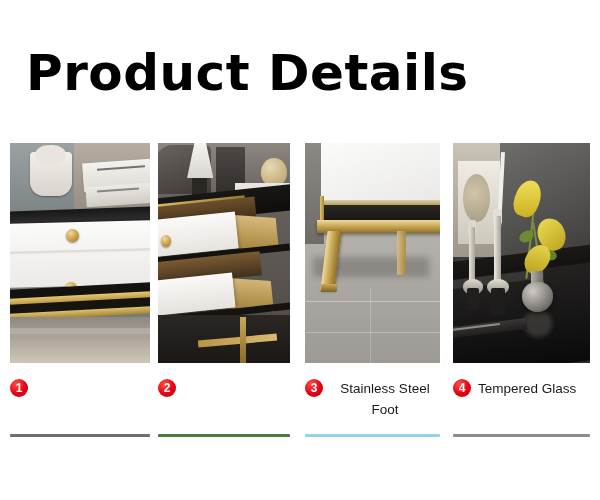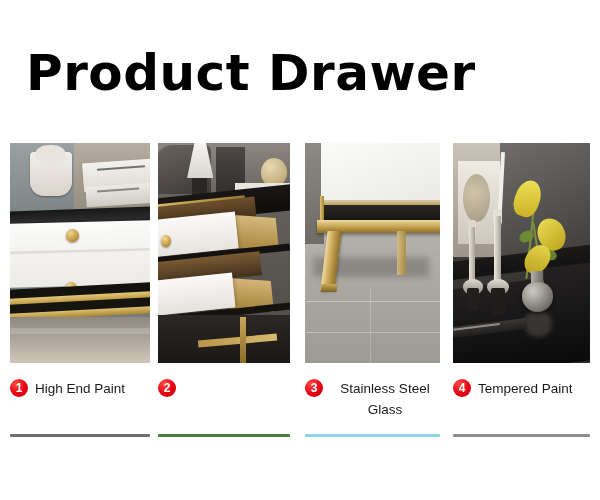--- a/index.html
+++ b/index.html
@@ -205,21 +205,21 @@
     border-radius: 1px;
   }
   .cap-1 .cap-rule { top: 56px; width: 140px; }
   .cap-2 .cap-rule { top: 56px; width: 132px; }
   .cap-3 .cap-rule { top: 56px; width: 135px; }
   .cap-4 .cap-rule { top: 56px; width: 137px; }
 </style>
 </head>
 <body style="background: rgb(255, 255, 255);">
 
-<div class="page-title">Product Drawer</div>
+<div class="page-title">Product Details</div>
 
 <div class="gallery">
 
   <div class="cell cell-1">
     <div class="photo">
       <div class="lyr p1-bg"></div>
       <div class="lyr p1-wallL"></div>
       <div class="lyr p1-bowl"></div>
       <div class="lyr p1-bowl2"></div>
       <div class="lyr p1-wallR"></div>
@@ -321,41 +321,40 @@
     </div>
   </div>
 
 </div>
 
 <div class="captions">
 
   <div class="cap cap-1">
     <div class="cap-row">
       <div class="badge">1</div>
-      <div class="cap-text">High End Paint</div>
     </div>
     <div class="cap-rule" style="background-color: rgb(110, 110, 110);"></div>
   </div>
 
   <div class="cap cap-2">
     <div class="cap-row">
       <div class="badge">2</div>
     </div>
     <div class="cap-rule" style="background-color: rgb(74, 122, 63);"></div>
   </div>
 
   <div class="cap cap-3">
     <div class="cap-row">
       <div class="badge">3</div>
-      <div class="cap-text">Stainless Steel Glass</div>
+      <div class="cap-text">Stainless Steel Foot</div>
     </div>
     <div class="cap-rule" style="background-color: rgb(143, 212, 232);"></div>
   </div>
 
   <div class="cap cap-4">
     <div class="cap-row">
       <div class="badge">4</div>
-      <div class="cap-text">Tempered Paint</div>
+      <div class="cap-text">Tempered Glass</div>
     </div>
     <div class="cap-rule" style="background-color: rgb(140, 140, 140);"></div>
   </div>
 
 </div>
 
 </body></html>

